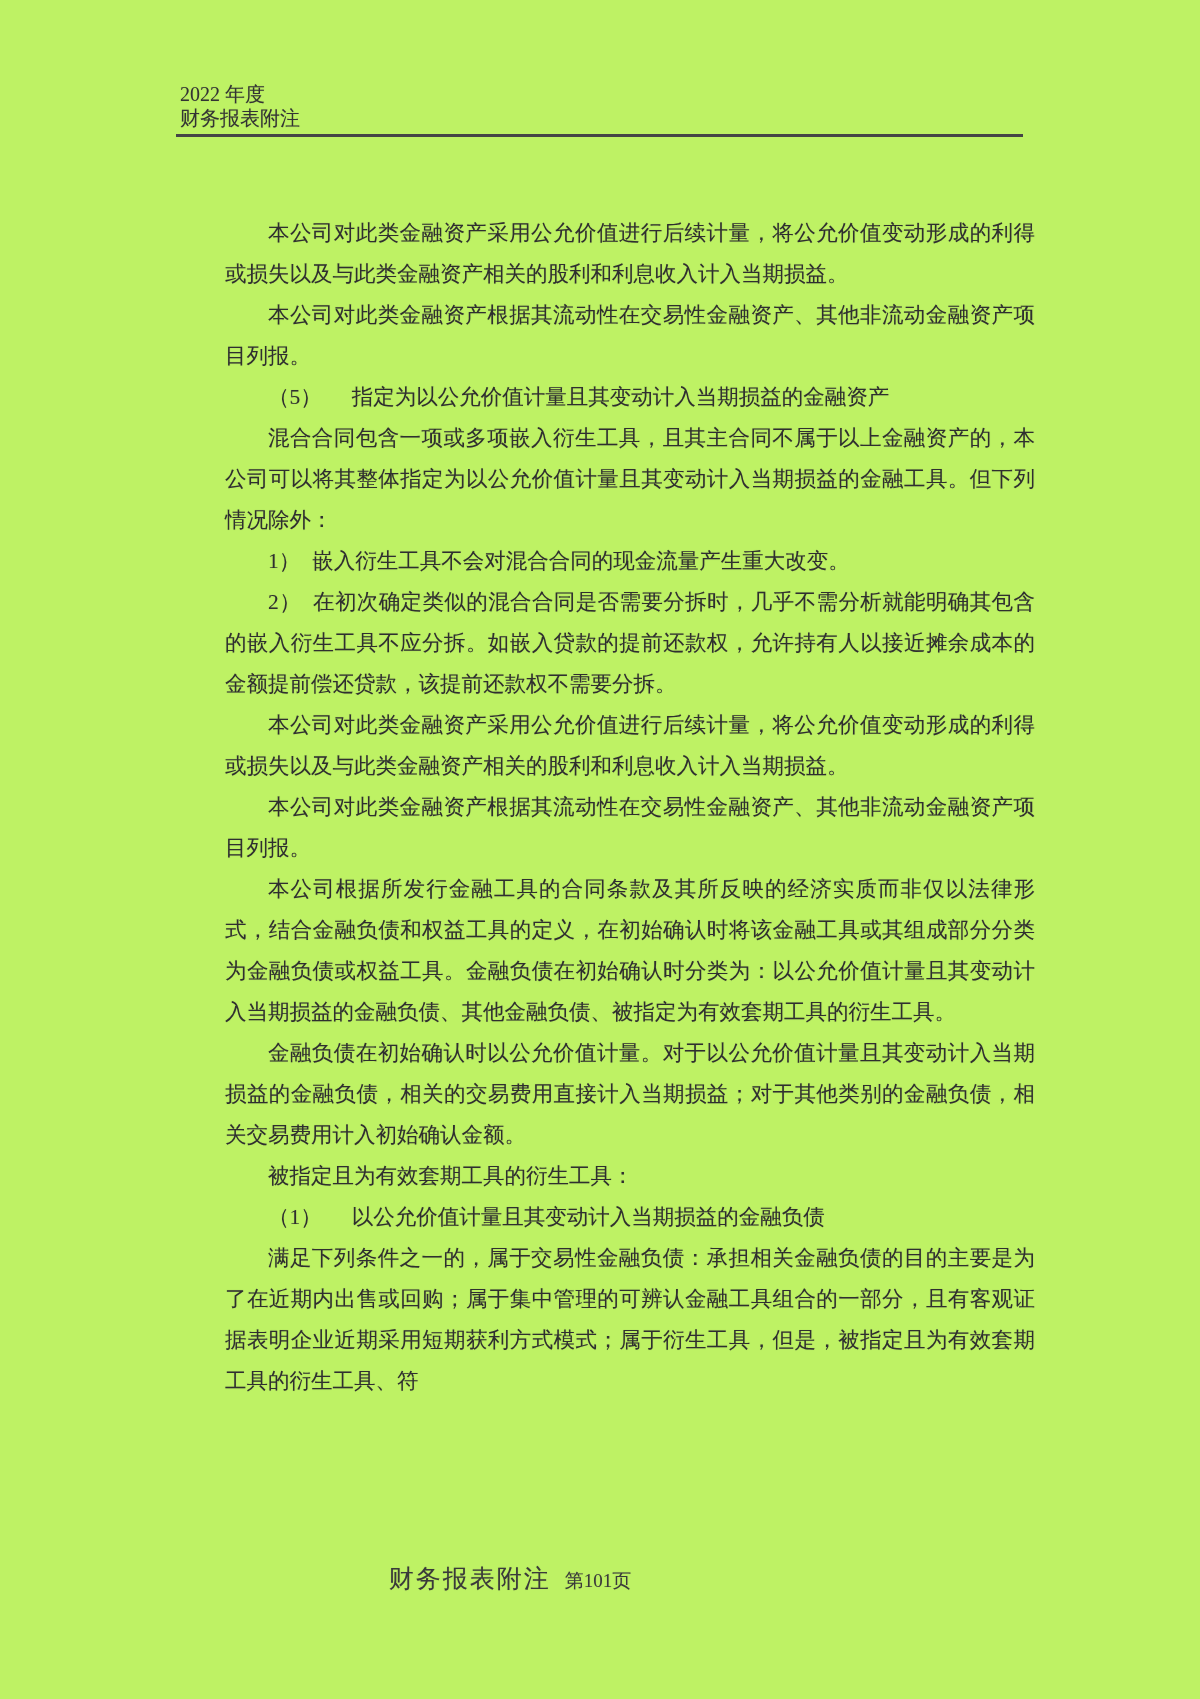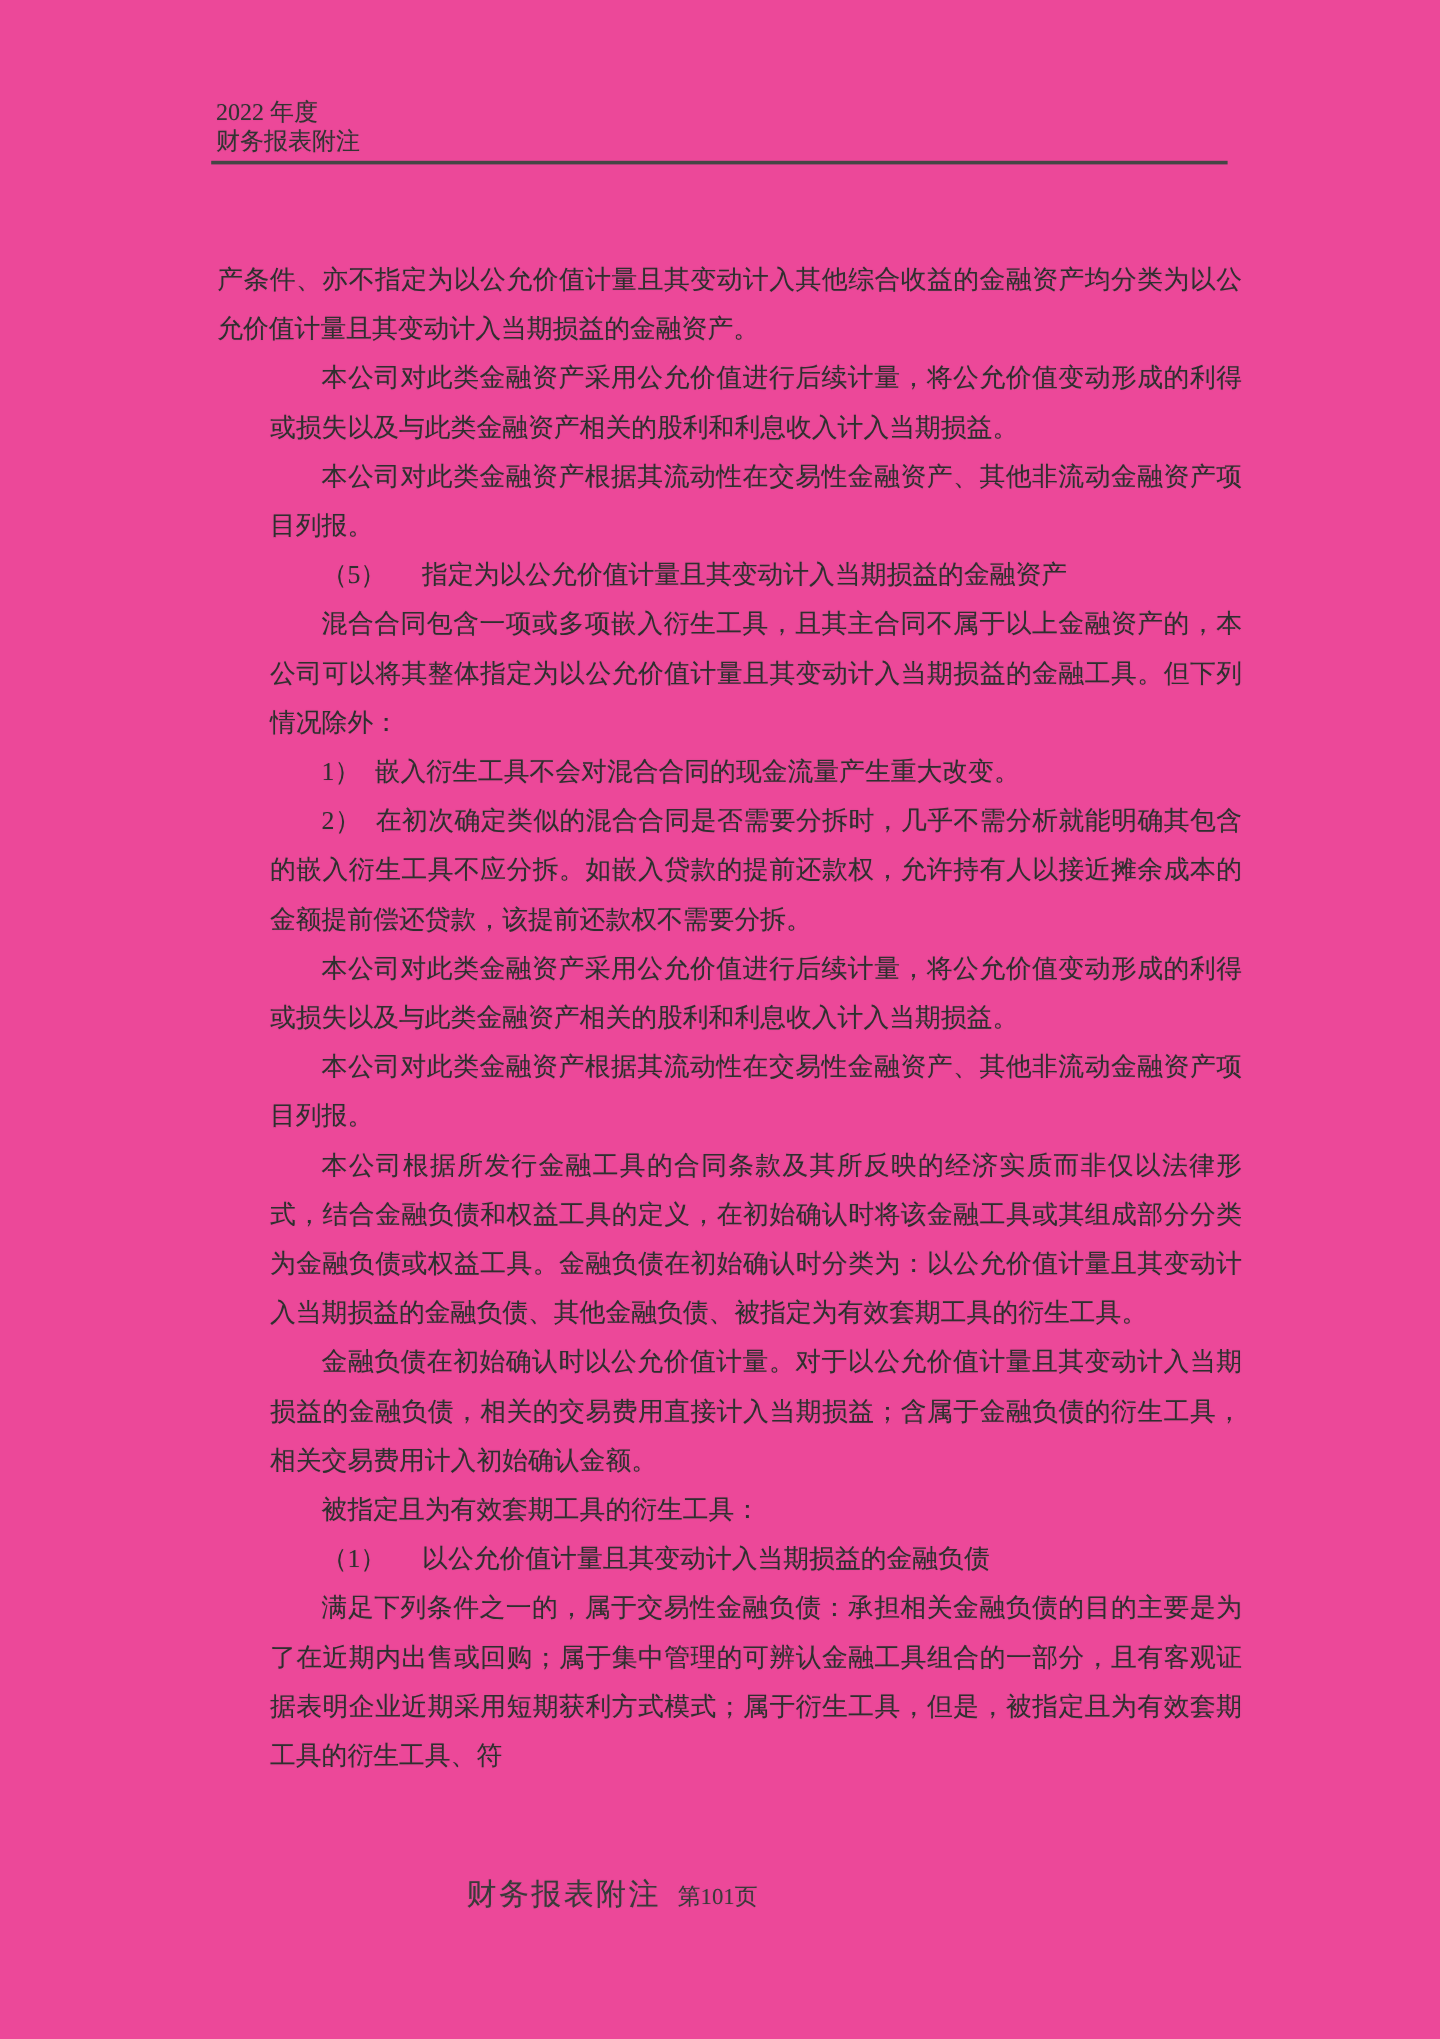--- a/index.html
+++ b/index.html
@@ -1,20 +1,20 @@
 <!DOCTYPE html>
 <html><head>
 <meta charset="utf-8">
 <style>
   html,body { margin:0; padding:0; }
   .page {
     position: relative;
     width: 1200px;
     height: 1699px;
-    background: #ec4899;
+    background: #bef264;
     font-family: "Liberation Serif", "DejaVu Serif", serif;
     color: #2f2f2f;
     overflow: hidden;
   }
   .page-header {
     position: absolute;
     left: 180px;
     top: 82px;
     font-size: 20px;
     line-height: 24px;
@@ -64,31 +64,30 @@
 <div class="page">
 
   <header class="page-header">
     <div>2022 年度</div>
     <div>财务报表附注</div>
   </header>
 
   <div class="header-rule"></div>
 
   <main class="doc-body">
-    <p class="para">产条件、亦不指定为以公允价值计量且其变动计入其他综合收益的金融资产均分类为以公允价值计量且其变动计入当期损益的金融资产。</p>
     <p class="para indent">本公司对此类金融资产采用公允价值进行后续计量，将公允价值变动形成的利得或损失以及与此类金融资产相关的股利和利息收入计入当期损益。</p>
     <p class="para indent">本公司对此类金融资产根据其流动性在交易性金融资产、其他非流动金融资产项目列报。</p>
     <p class="para indent"><span class="lbl gap-wide">（5）</span><span>指定为以公允价值计量且其变动计入当期损益的金融资产</span></p>
     <p class="para indent">混合合同包含一项或多项嵌入衍生工具，且其主合同不属于以上金融资产的，本公司可以将其整体指定为以公允价值计量且其变动计入当期损益的金融工具。但下列情况除外：</p>
     <p class="para indent"><span class="lbl gap-small">1）</span><span>嵌入衍生工具不会对混合合同的现金流量产生重大改变。</span></p>
     <p class="para indent"><span class="lbl gap-small">2）</span><span>在初次确定类似的混合合同是否需要分拆时，几乎不需分析就能明确其包含的嵌入衍生工具不应分拆。如嵌入贷款的提前还款权，允许持有人以接近摊余成本的金额提前偿还贷款，该提前还款权不需要分拆。</span></p>
     <p class="para indent">本公司对此类金融资产采用公允价值进行后续计量，将公允价值变动形成的利得或损失以及与此类金融资产相关的股利和利息收入计入当期损益。</p>
     <p class="para indent">本公司对此类金融资产根据其流动性在交易性金融资产、其他非流动金融资产项目列报。</p>
     <p class="para indent">本公司根据所发行金融工具的合同条款及其所反映的经济实质而非仅以法律形式，结合金融负债和权益工具的定义，在初始确认时将该金融工具或其组成部分分类为金融负债或权益工具。金融负债在初始确认时分类为：以公允价值计量且其变动计入当期损益的金融负债、其他金融负债、被指定为有效套期工具的衍生工具。</p>
-    <p class="para indent">金融负债在初始确认时以公允价值计量。对于以公允价值计量且其变动计入当期损益的金融负债，相关的交易费用直接计入当期损益；含属于金融负债的衍生工具，相关交易费用计入初始确认金额。</p>
+    <p class="para indent">金融负债在初始确认时以公允价值计量。对于以公允价值计量且其变动计入当期损益的金融负债，相关的交易费用直接计入当期损益；对于其他类别的金融负债，相关交易费用计入初始确认金额。</p>
     <p class="para indent">被指定且为有效套期工具的衍生工具：</p>
     <p class="para indent"><span class="lbl gap-wide">（1）</span><span>以公允价值计量且其变动计入当期损益的金融负债</span></p>
     <p class="para indent">满足下列条件之一的，属于交易性金融负债：承担相关金融负债的目的主要是为了在近期内出售或回购；属于集中管理的可辨认金融工具组合的一部分，且有客观证据表明企业近期采用短期获利方式模式；属于衍生工具，但是，被指定且为有效套期工具的衍生工具、符</p>
   </main>
 
   <footer class="page-footer">
     <span class="footer-title">财务报表附注</span><span class="footer-page">第101页</span>
   </footer>
 
 </div>

